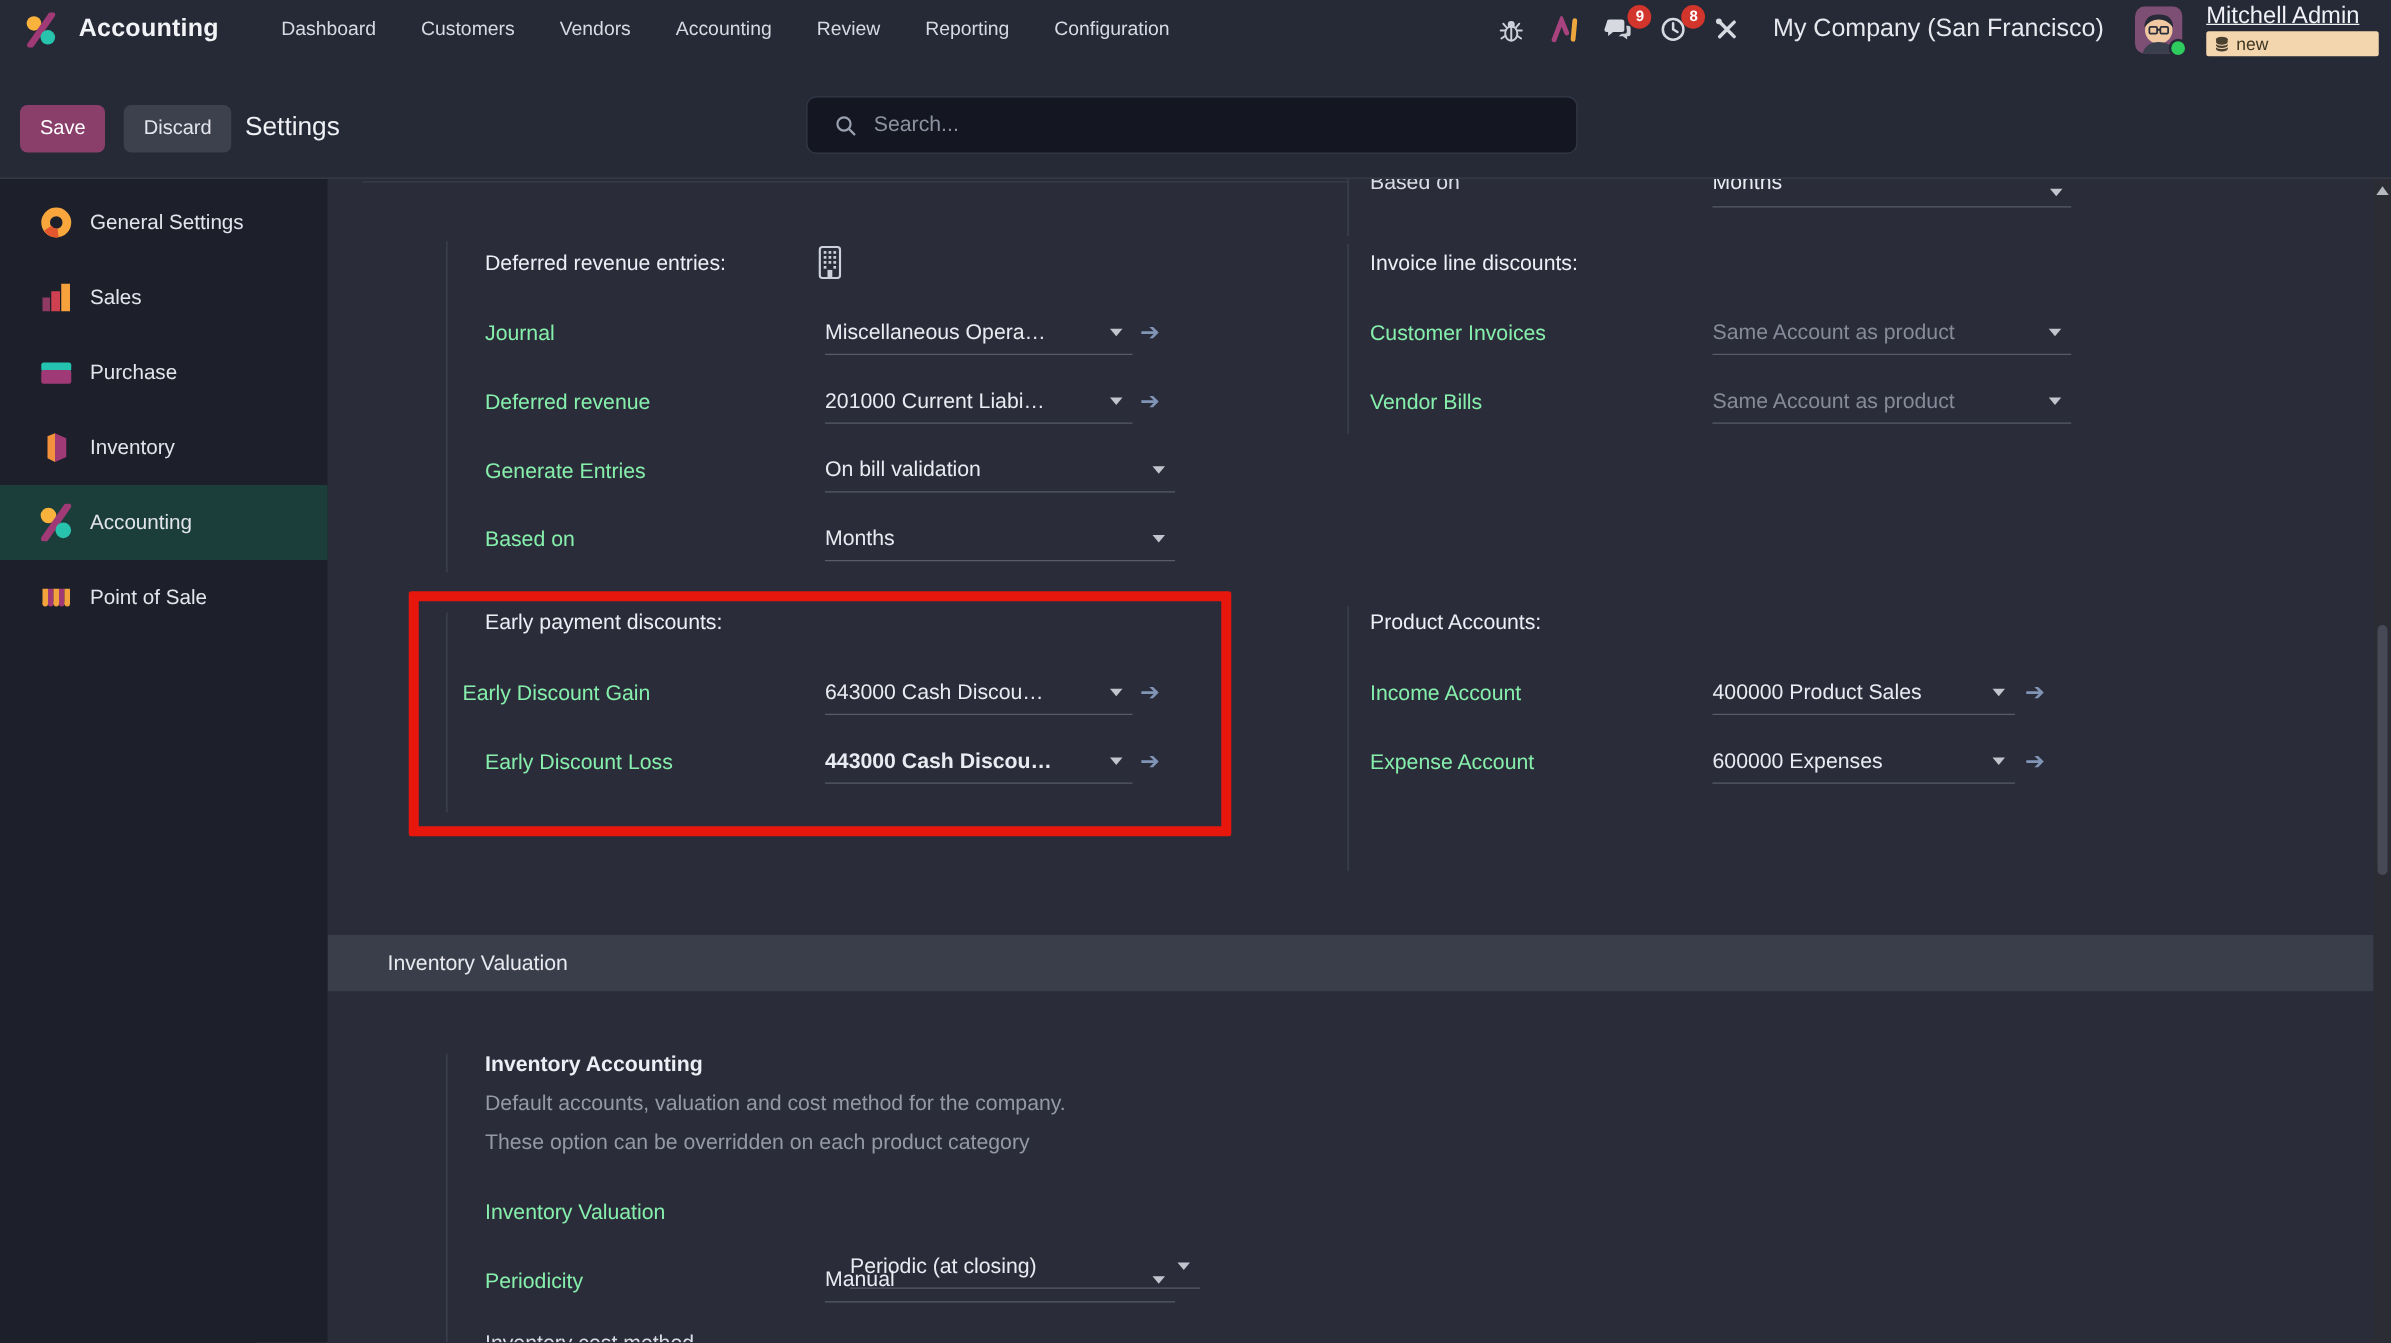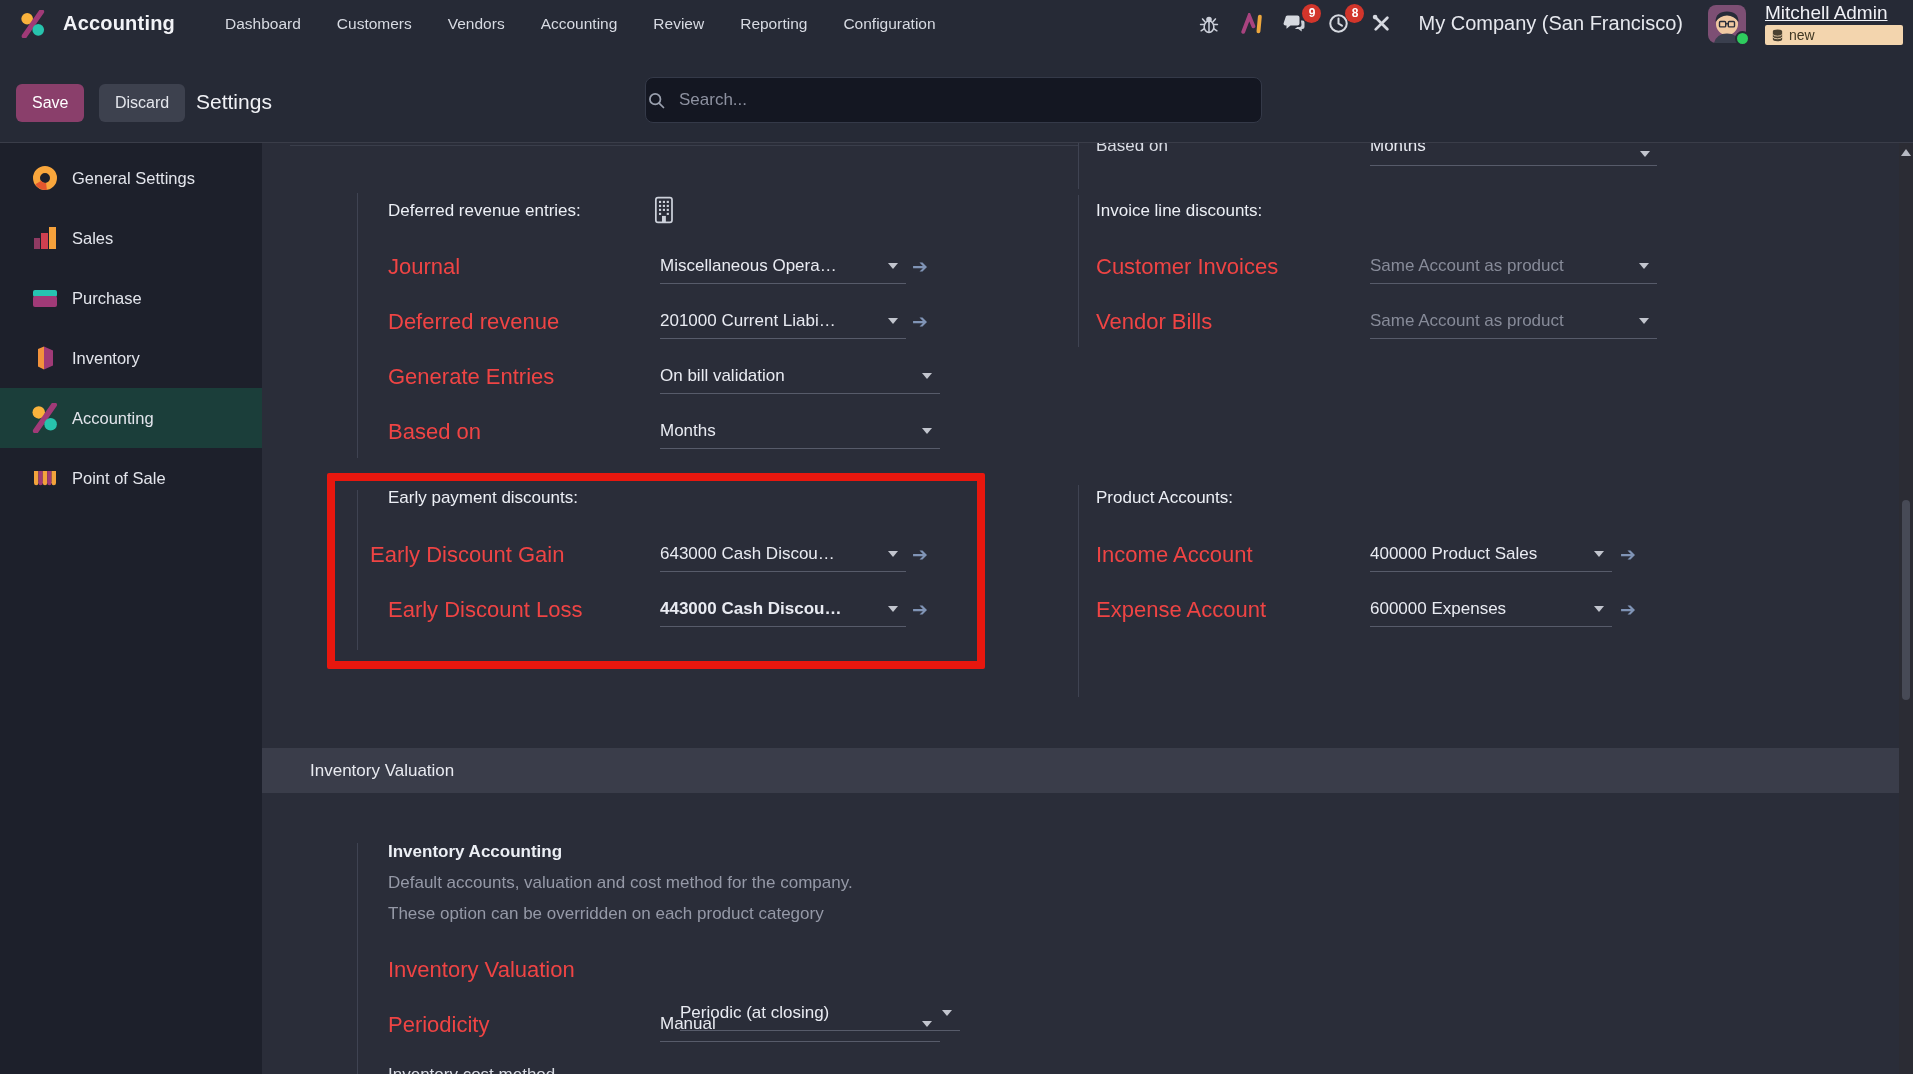--- a/index.html
+++ b/index.html
@@ -31,38 +31,38 @@
   .db-badge { background:#f3d5ae; color:#3f3723; border-radius:2px; height:20px; padding:0 6px;
     display:flex; align-items:center; gap:5px; font-size:14px; width:100%; }
   
   .btn { position:absolute; height:38px; top:84px; border:none; border-radius:6px;
     font-size:16px; font-family:inherit; cursor:pointer; padding:0 16px; }
   .btn.save { left:16px; background:#8a3f6b; color:#fff; }
   .btn.discard { left:99px; background:#3d414e; color:#e4e6ec; }
   .page-title { position:absolute; left:196px; top:90px; font-size:21px; color:#f0f1f5; }
   .search { position:absolute; left:645px; top:77px; width:617px; height:46px;
     background:#141722; border:1px solid #343948; border-radius:8px;
-    display:flex; align-items:center; padding:0 0; gap:10px; }
+    display:flex; align-items:center; padding:0 20px; gap:10px; }
   .search input { flex:1; background:transparent; border:none; outline:none;
     color:#dfe2ea; font-size:17px; font-family:inherit; }
   .search input::placeholder { color:#8d91a0; }
   
   .sidebar { position:absolute; left:0; top:143px; bottom:0; width:262px; background:#1d202b; padding-top:5px; z-index:10; }
   .side-item { height:60px; display:flex; align-items:center; padding-left:30px; gap:12px; cursor:pointer; }
   .side-item.active { background:#1b3e3a; }
   .side-ico { width:30px; height:30px; display:inline-flex; }
   .side-label { font-size:16.5px; color:#e3e5ec; }
   
   .main { position:absolute; left:262px; top:143px; right:14px; bottom:0; background:#2a2d39; overflow:hidden; }
   .abs { position:absolute; }
   .hline { position:absolute; height:1px; background:#3a3e4b; }
   .vline { position:absolute; width:1px; background:#3f4352; }
   .blk-head { position:absolute; font-size:17px; color:#eceff5; line-height:24px; white-space:nowrap; }
   .row { position:absolute; left:0; right:0; height:24px; }
-  .lbl { position:absolute; font-size:22px; color:#ef4444; line-height:24px; white-space:nowrap; }
+  .lbl { position:absolute; font-size:17px; color:#86efac; line-height:24px; white-space:nowrap; }
   .field { position:absolute; top:-2px; height:31px; border-bottom:1px solid #575b6a; cursor:pointer; }
   .val { position:absolute; left:0; top:1px; font-size:17px; color:#e9ebf2; line-height:24px; white-space:nowrap; }
   .val.muted { color:#878b99; }
   .caret { position:absolute; right:8px; top:10px; width:0; height:0;
     border-left:5px solid transparent; border-right:5px solid transparent; border-top:6px solid #c2c5ce; }
   .arr { position:absolute; font-size:19px; font-weight:bold; color:#8094b6; line-height:24px; cursor:pointer; }
   .desc { position:absolute; font-size:17px; color:#9599a7; line-height:24px; white-space:nowrap; }
   .clip { position:absolute; overflow:hidden; }
   .clip .inner { display:block; font-size:17px; line-height:22px; color:#d9dce4; white-space:nowrap; }
   .section-bar { position:absolute; left:0; top:605px; width:1637px; height:45px; background:#3a3d4a; }

